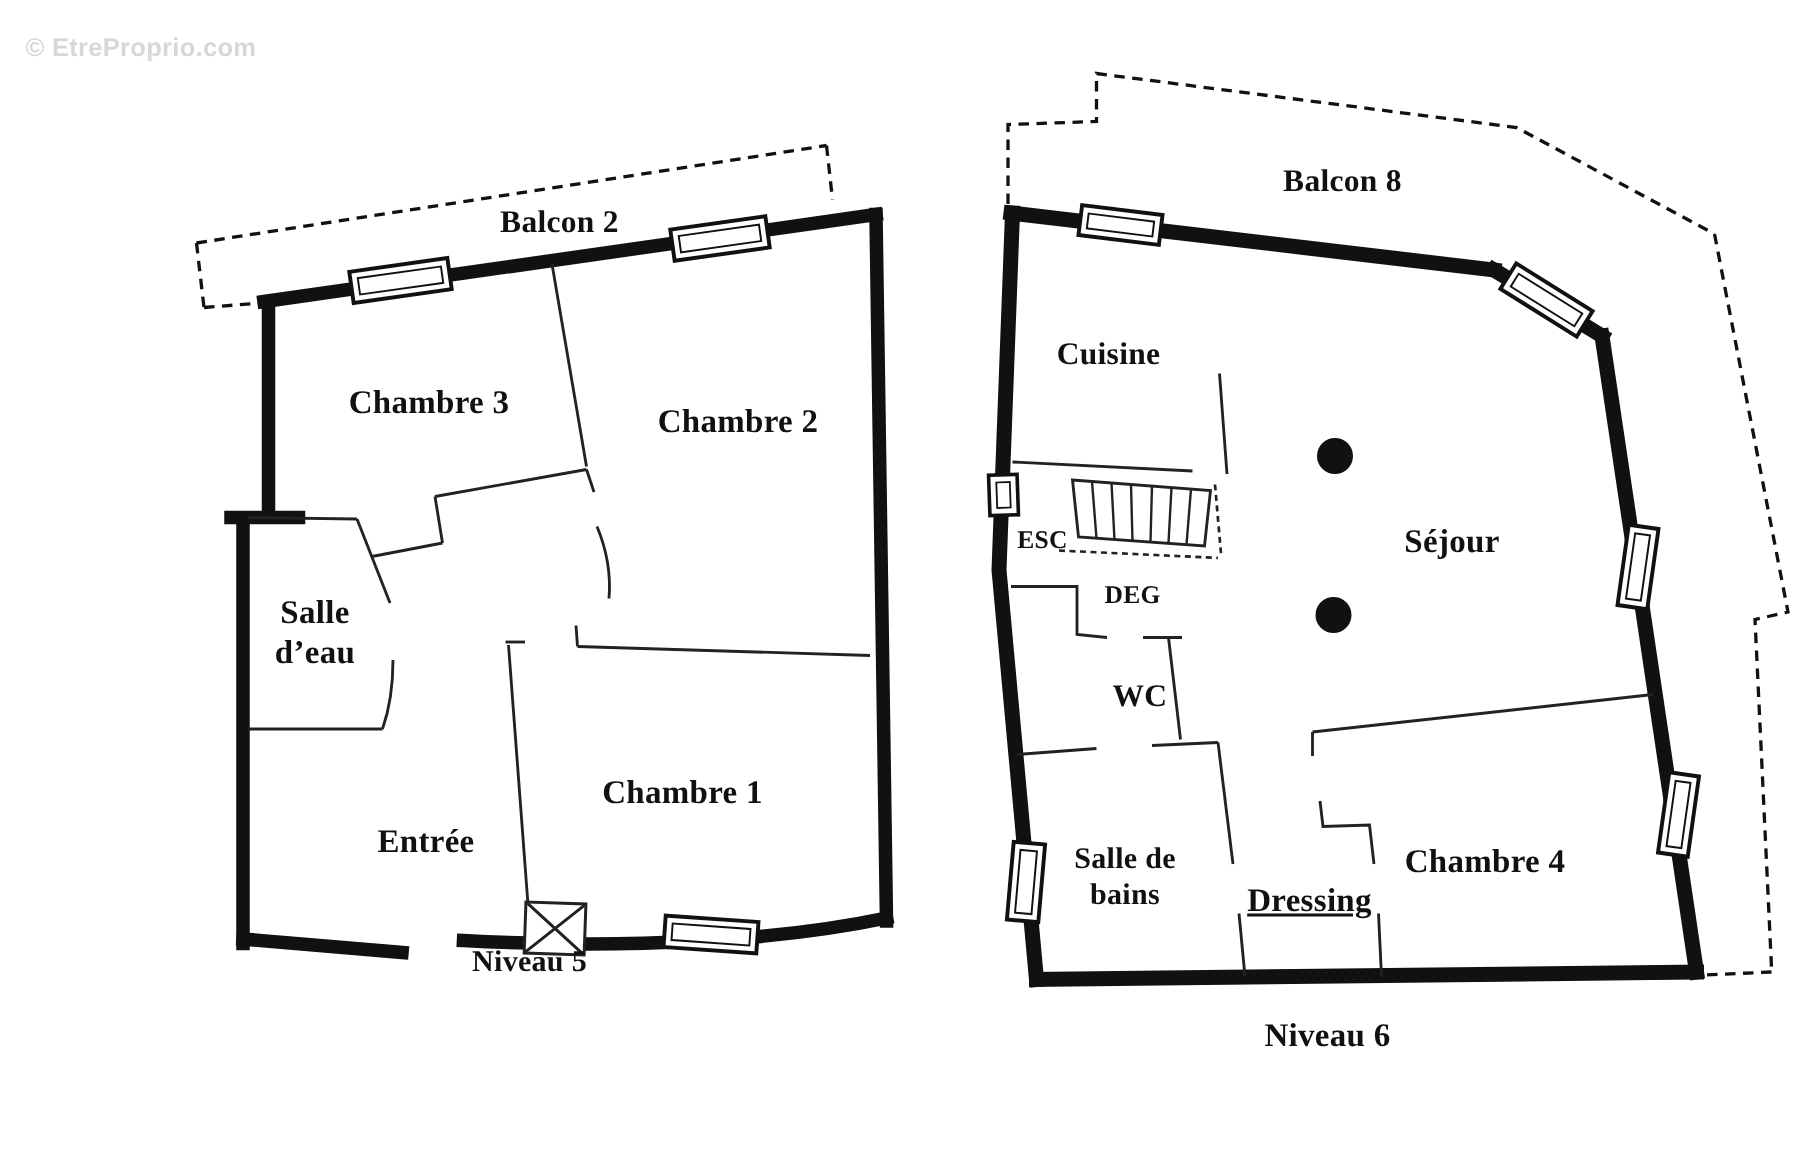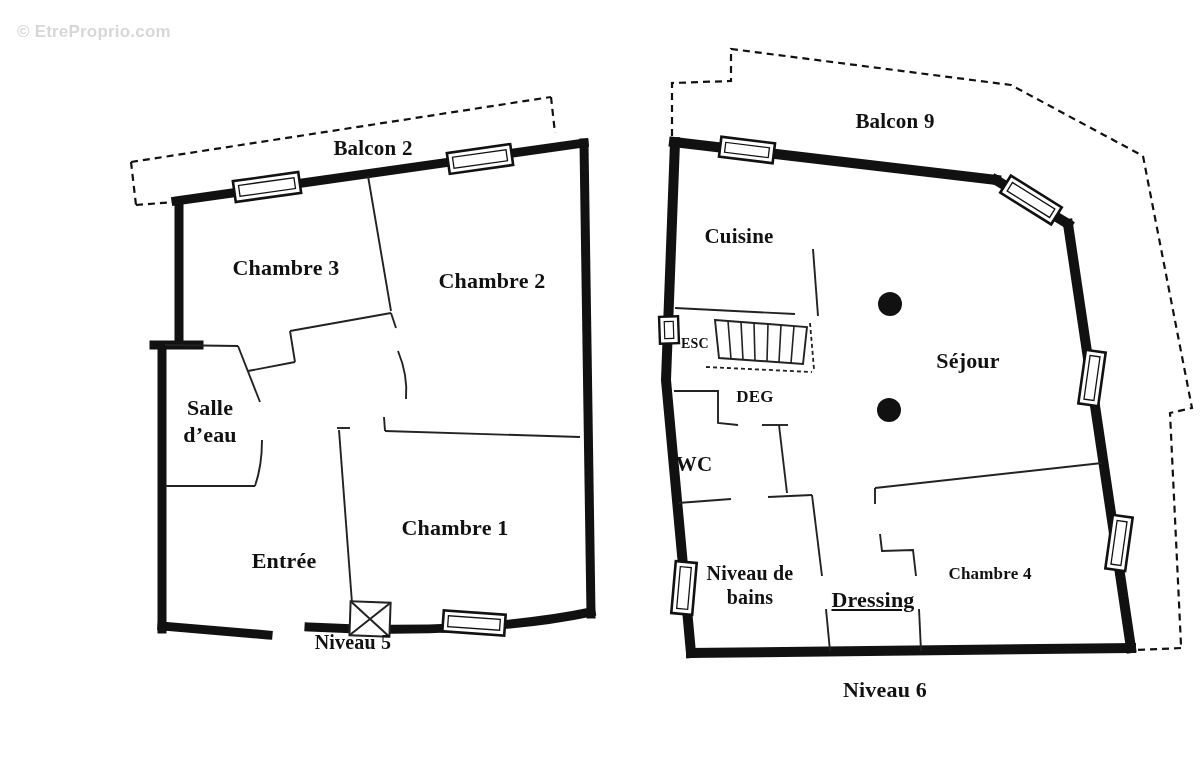--- a/index.html
+++ b/index.html
@@ -166,26 +166,26 @@
   <div class="lbl" style="left:286px;top:268px;font-size:22px;">Chambre 3</div>
   <div class="lbl" style="left:492px;top:281px;font-size:22px;">Chambre 2</div>
   <div class="lbl two-line" style="left:210px;top:422px;font-size:22px;text-align:center;">
     <span>Salle</span><br>
     <span>d’eau</span>
   </div>
   <div class="lbl" style="left:247px;top:561px;font-size:22px;margin-left:37px;">Entrée</div>
   <div class="lbl" style="left:455px;top:528px;font-size:22px;">Chambre 1</div>
   <div class="lbl" style="left:353px;top:642px;font-size:20px;text-align:center;">Niveau 5</div>
 
-  <div class="lbl" style="left:895px;top:121px;font-size:21px;">Balcon 9</div>
+  <div class="lbl" style="left:895px;top:121px;font-size:21px;">Balcon 8</div>
   <div class="lbl" style="left:739px;top:236px;font-size:21px;">Cuisine</div>
-  <div class="lbl" style="left:695px;top:344px;font-size:14px;">ESC</div>
+  <div class="lbl" style="left:695px;top:360px;font-size:17px;">ESC</div>
   <div class="lbl" style="left:755px;top:397px;font-size:17px;">DEG</div>
   <div class="lbl" style="left:968px;top:361px;font-size:22px;">Séjour</div>
-  <div class="lbl" style="left:694px;top:464px;font-size:21px;">WC</div>
+  <div class="lbl" style="left:760px;top:464px;font-size:21px;">WC</div>
   <div class="lbl two-line" style="left:750px;top:585px;font-size:20px;">
-    <span>Niveau de</span><br>
+    <span>Salle de</span><br>
     <span>bains</span>
   </div>
   <div class="lbl" style="left:873px;top:600px;font-size:22px;text-decoration:underline;">Dressing</div>
-  <div class="lbl" style="left:990px;top:574px;font-size:17px;">Chambre 4</div>
+  <div class="lbl" style="left:990px;top:574px;font-size:22px;">Chambre 4</div>
   <div class="lbl" style="left:885px;top:690px;font-size:22px;">Niveau 6</div>
 </div>
 
 </body></html>

